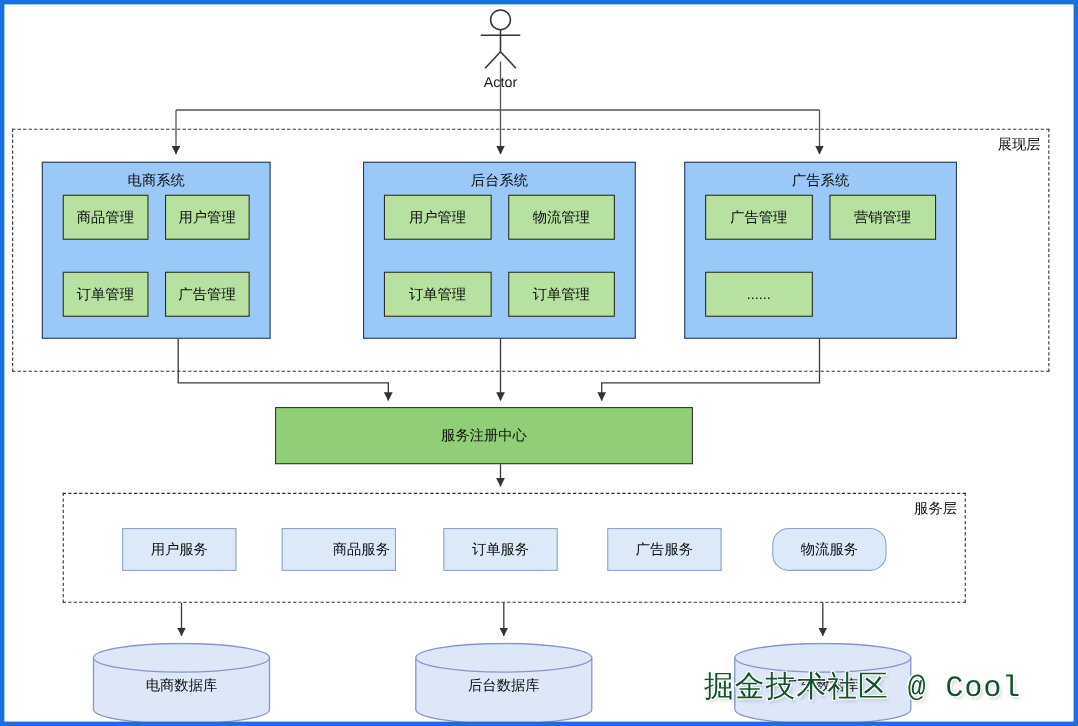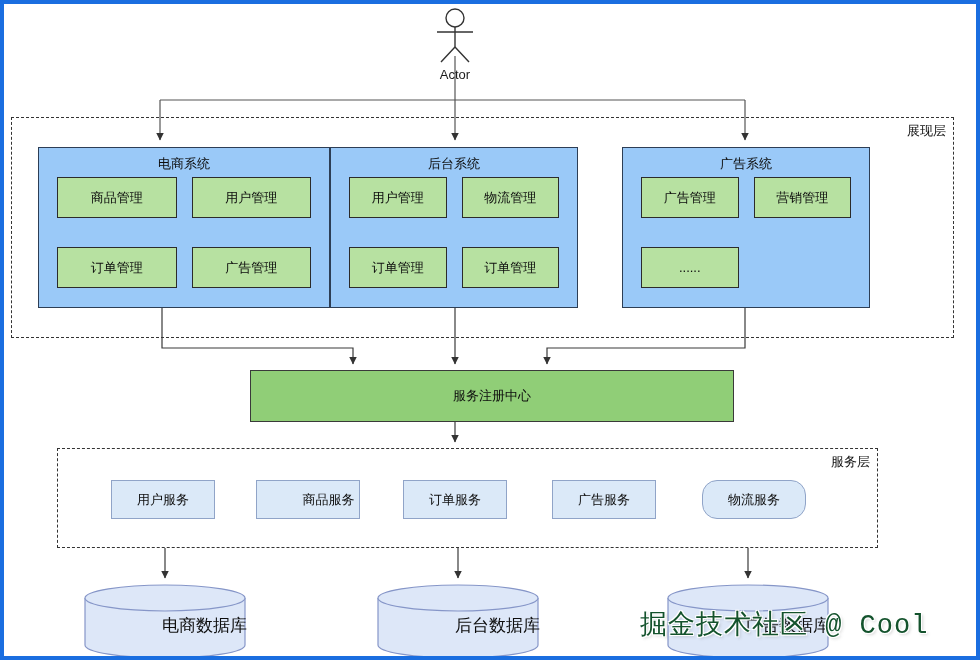--- a/index.html
+++ b/index.html
@@ -53,21 +53,21 @@
   }
 
   .system {
     position: absolute;
     top: 147px;
     height: 161px;
     background: #9ac9f8;
     border: 1px solid #2d3e55;
     z-index: 2;
   }
-  .system.s0 { left: 38px;  width: 292px; }
+  .system.s0 { left: 38px;  width: 208px; }
   .system.s1 { left: 330px; width: 248px; }
   .system.s2 { left: 622px; width: 248px; }
   .system-title {
     height: 29px;
     line-height: 31px;
     text-align: center;
     font-size: 13px;
     color: #0d0d0d;
   }
   .modules {
@@ -84,21 +84,21 @@
     display: flex;
     align-items: center;
     justify-content: center;
     font-size: 13px;
     color: #0d0d0d;
   }
 
   .registry {
     position: absolute;
     left: 250px; top: 370px;
-    width: 484px; height: 52px;
+    width: 380px; height: 52px;
     background: #90ce77;
     border: 1px solid #3a3a3a;
     display: flex;
     align-items: center;
     justify-content: center;
     font-size: 13px;
     color: #0d0d0d;
     z-index: 2;
   }
 
@@ -130,22 +130,22 @@
     z-index: 2;
   }
   .database.d0 { left: 83px; }
   .database.d1 { left: 376px; }
   .database.d2 { left: 666px; }
   .database svg { position: absolute; left: 0; top: 0; }
   .db-label {
     position: absolute;
     left: 0; top: 30px;
     width: 100%;
-    text-align: right;
-    font-size: 17px;
+    text-align: center;
+    font-size: 13px;
     color: #0d0d0d;
   }
 
   .watermark {
     position: absolute;
     left: 640px; top: 606px;
     width: 320px;
     font-size: 27px;
     color: #14532d;
     letter-spacing: 1px;

